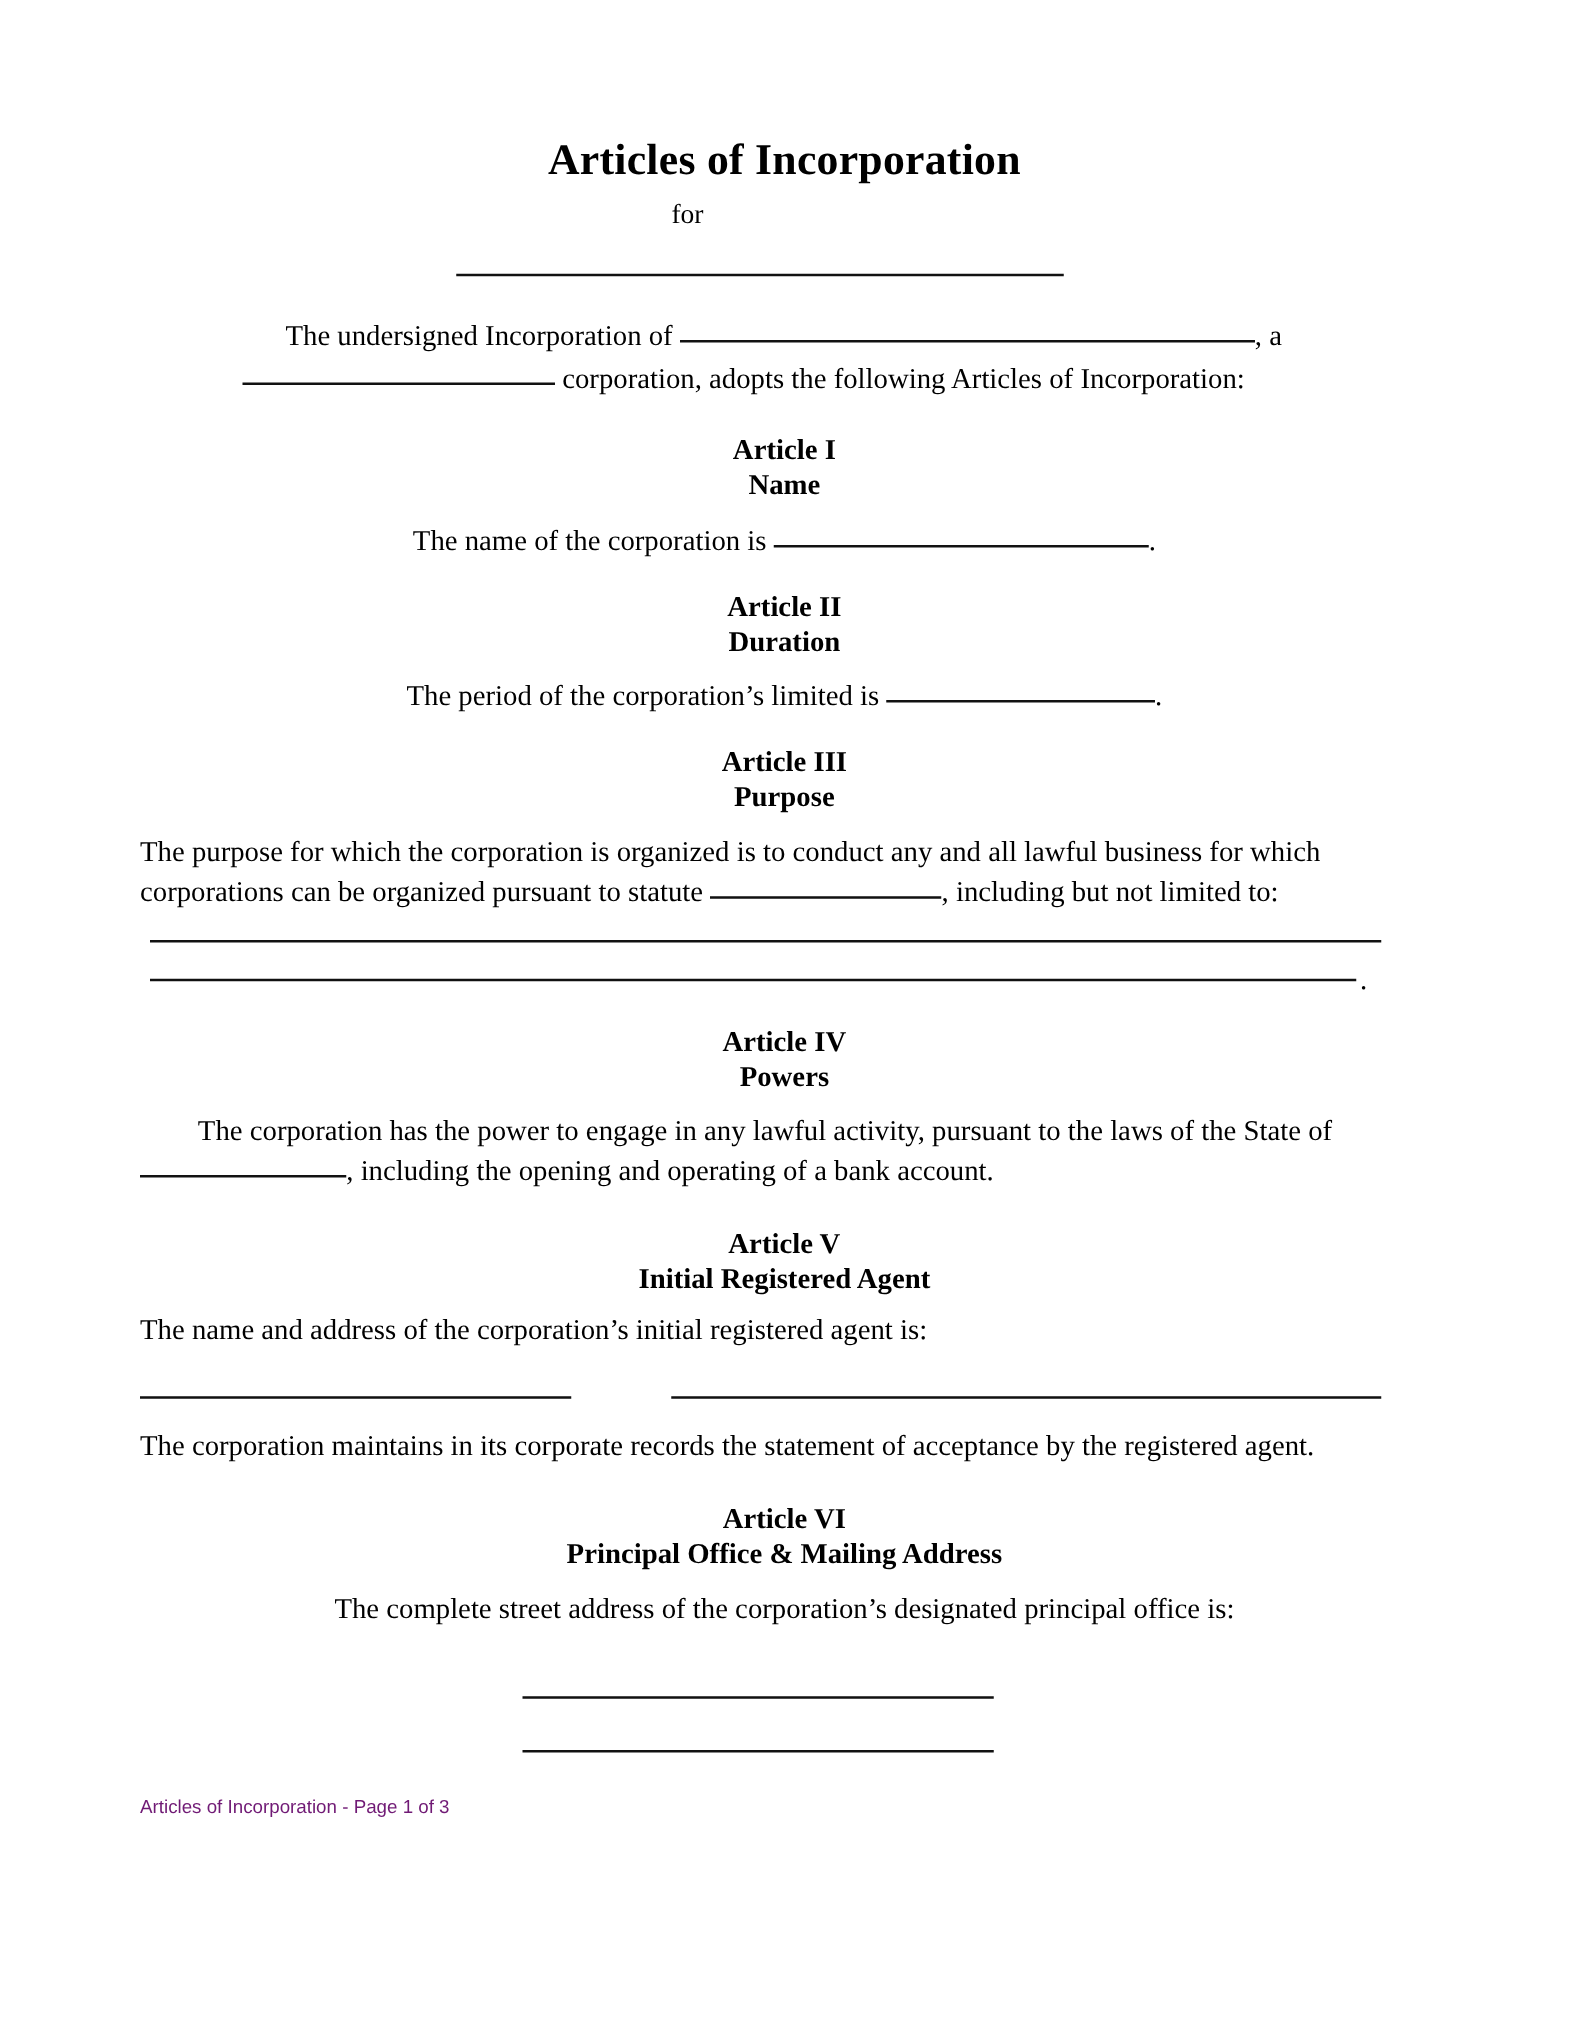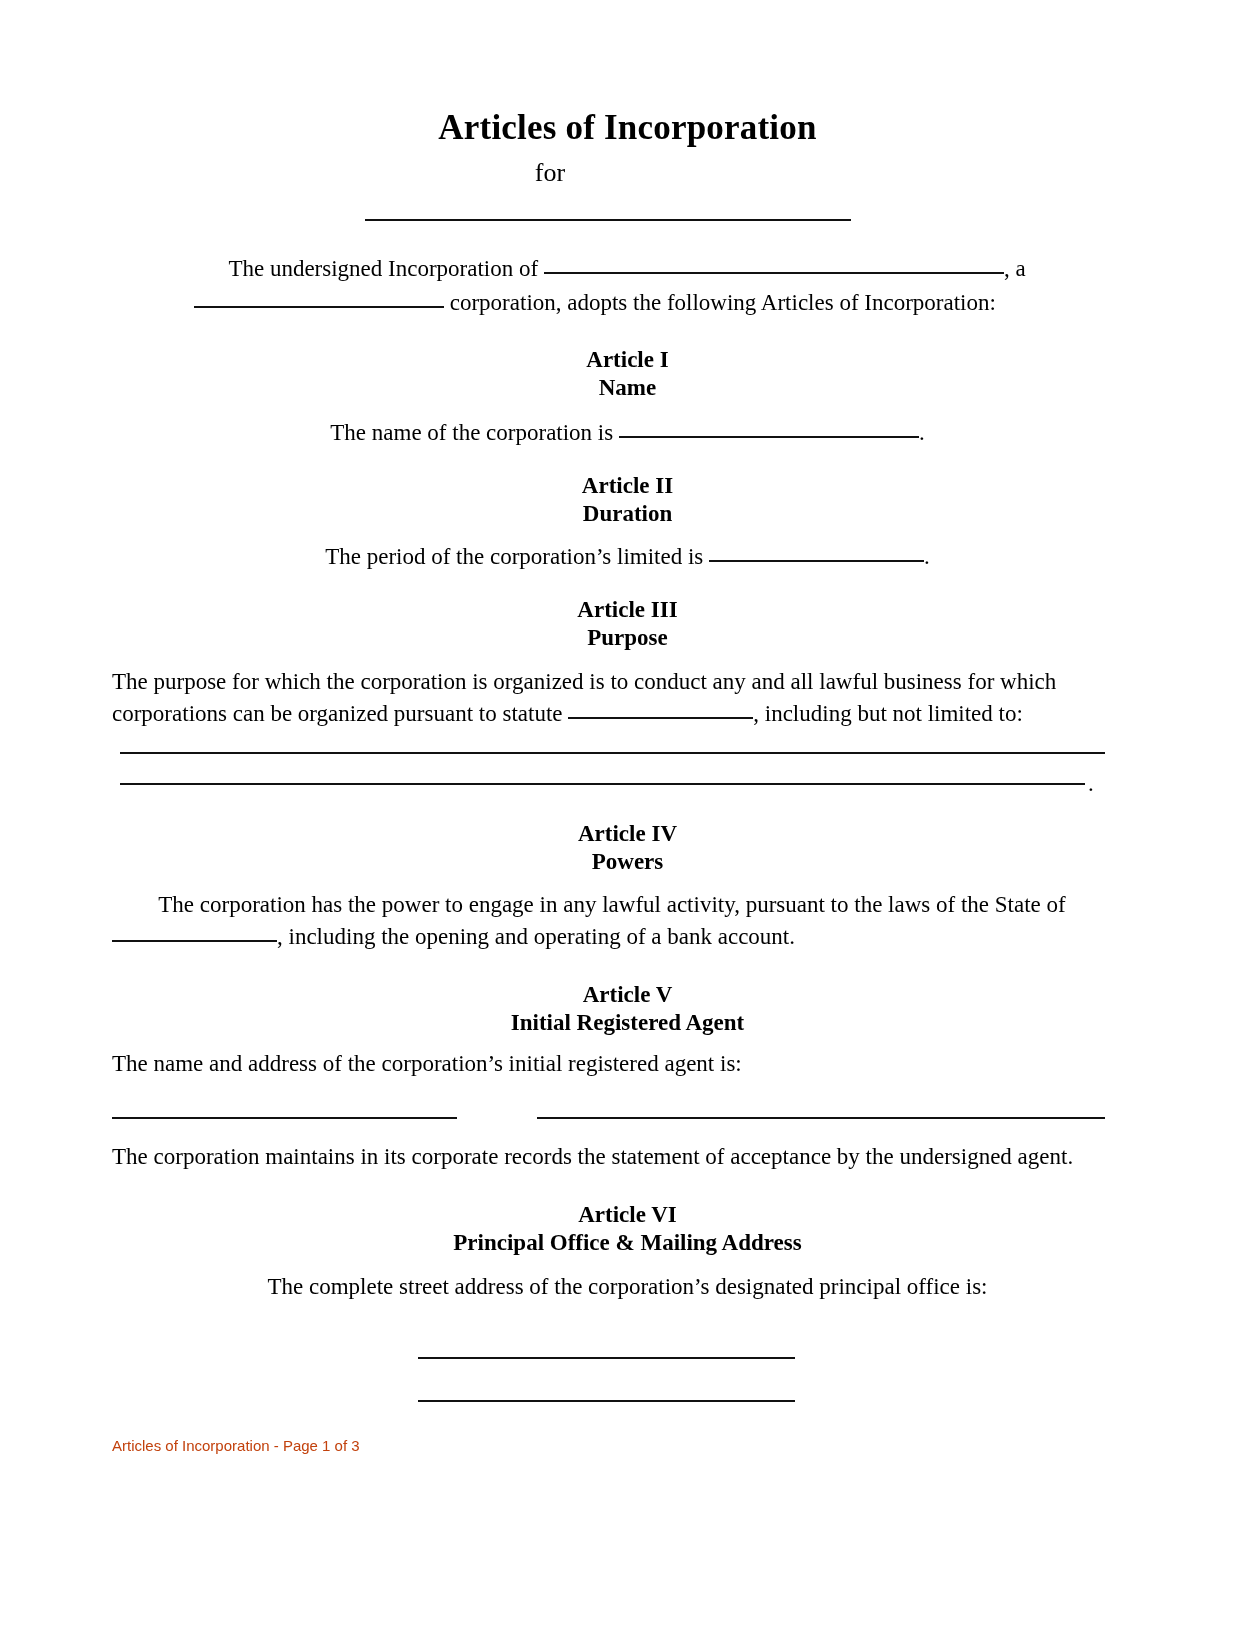--- a/index.html
+++ b/index.html
@@ -33,21 +33,21 @@
     font-size: 35px;
     font-weight: bold;
     letter-spacing: 0.2px;
   }
   .doc-for {
     position: absolute;
     top: 158px;
     left: 0;
     width: 1100px;
     text-align: center;
-    font-size: 26px;
+    font-size: 22px;
   }
   .title-rule {
     position: absolute;
     top: 219px;
     left: 365px;
     width: 486px;
     border-bottom: 2px solid #111;
     height: 0;
   }
 
@@ -84,21 +84,21 @@
   .center-p { text-align: center; width: 1255px; left: 0; }
   .left-p   { text-align: left; }
 
   
   .footer {
     position: absolute;
     left: 112px;
     top: 1437px;
     font-family: "Liberation Sans", "DejaVu Sans", sans-serif;
     font-size: 15px;
-    color: #c2410c;
+    color: #701a75;
   }
 
   
   .longline {
     position: absolute;
     border-bottom: 2px solid #111;
     height: 0;
   }
 </style>
 </head>
@@ -160,21 +160,21 @@
     </div>
   </div>
 
   <div class="art-head" style="top:981px">
     <div>Article V</div>
     <div>Initial Registered Agent</div>
   </div>
   <div class="body-p left-p" style="top:1048px; left:112px; width:1010px;">The name and address of the corporation’s initial registered agent is:</div>
   <div class="longline" style="top:1117px; left:112px; width:345px;"></div>
   <div class="longline" style="top:1117px; left:537px; width:568px;"></div>
-  <div class="body-p left-p" style="top:1141px; left:112px; width:1010px;">The corporation maintains in its corporate records the statement of acceptance by the undersigned agent.</div>
+  <div class="body-p left-p" style="top:1141px; left:112px; width:1010px;">The corporation maintains in its corporate records the statement of acceptance by the registered agent.</div>
 
   <div class="art-head" style="top:1201px">
     <div>Article VI</div>
     <div>Principal Office &amp; Mailing Address</div>
   </div>
   <div class="body-p center-p" style="top:1271px">The complete street address of the corporation’s designated principal office is:</div>
   <div class="longline" style="top:1357px; left:418px; width:377px;"></div>
   <div class="longline" style="top:1400px; left:418px; width:377px;"></div>
 
   <div class="footer">Articles of Incorporation - Page 1 of 3</div>

